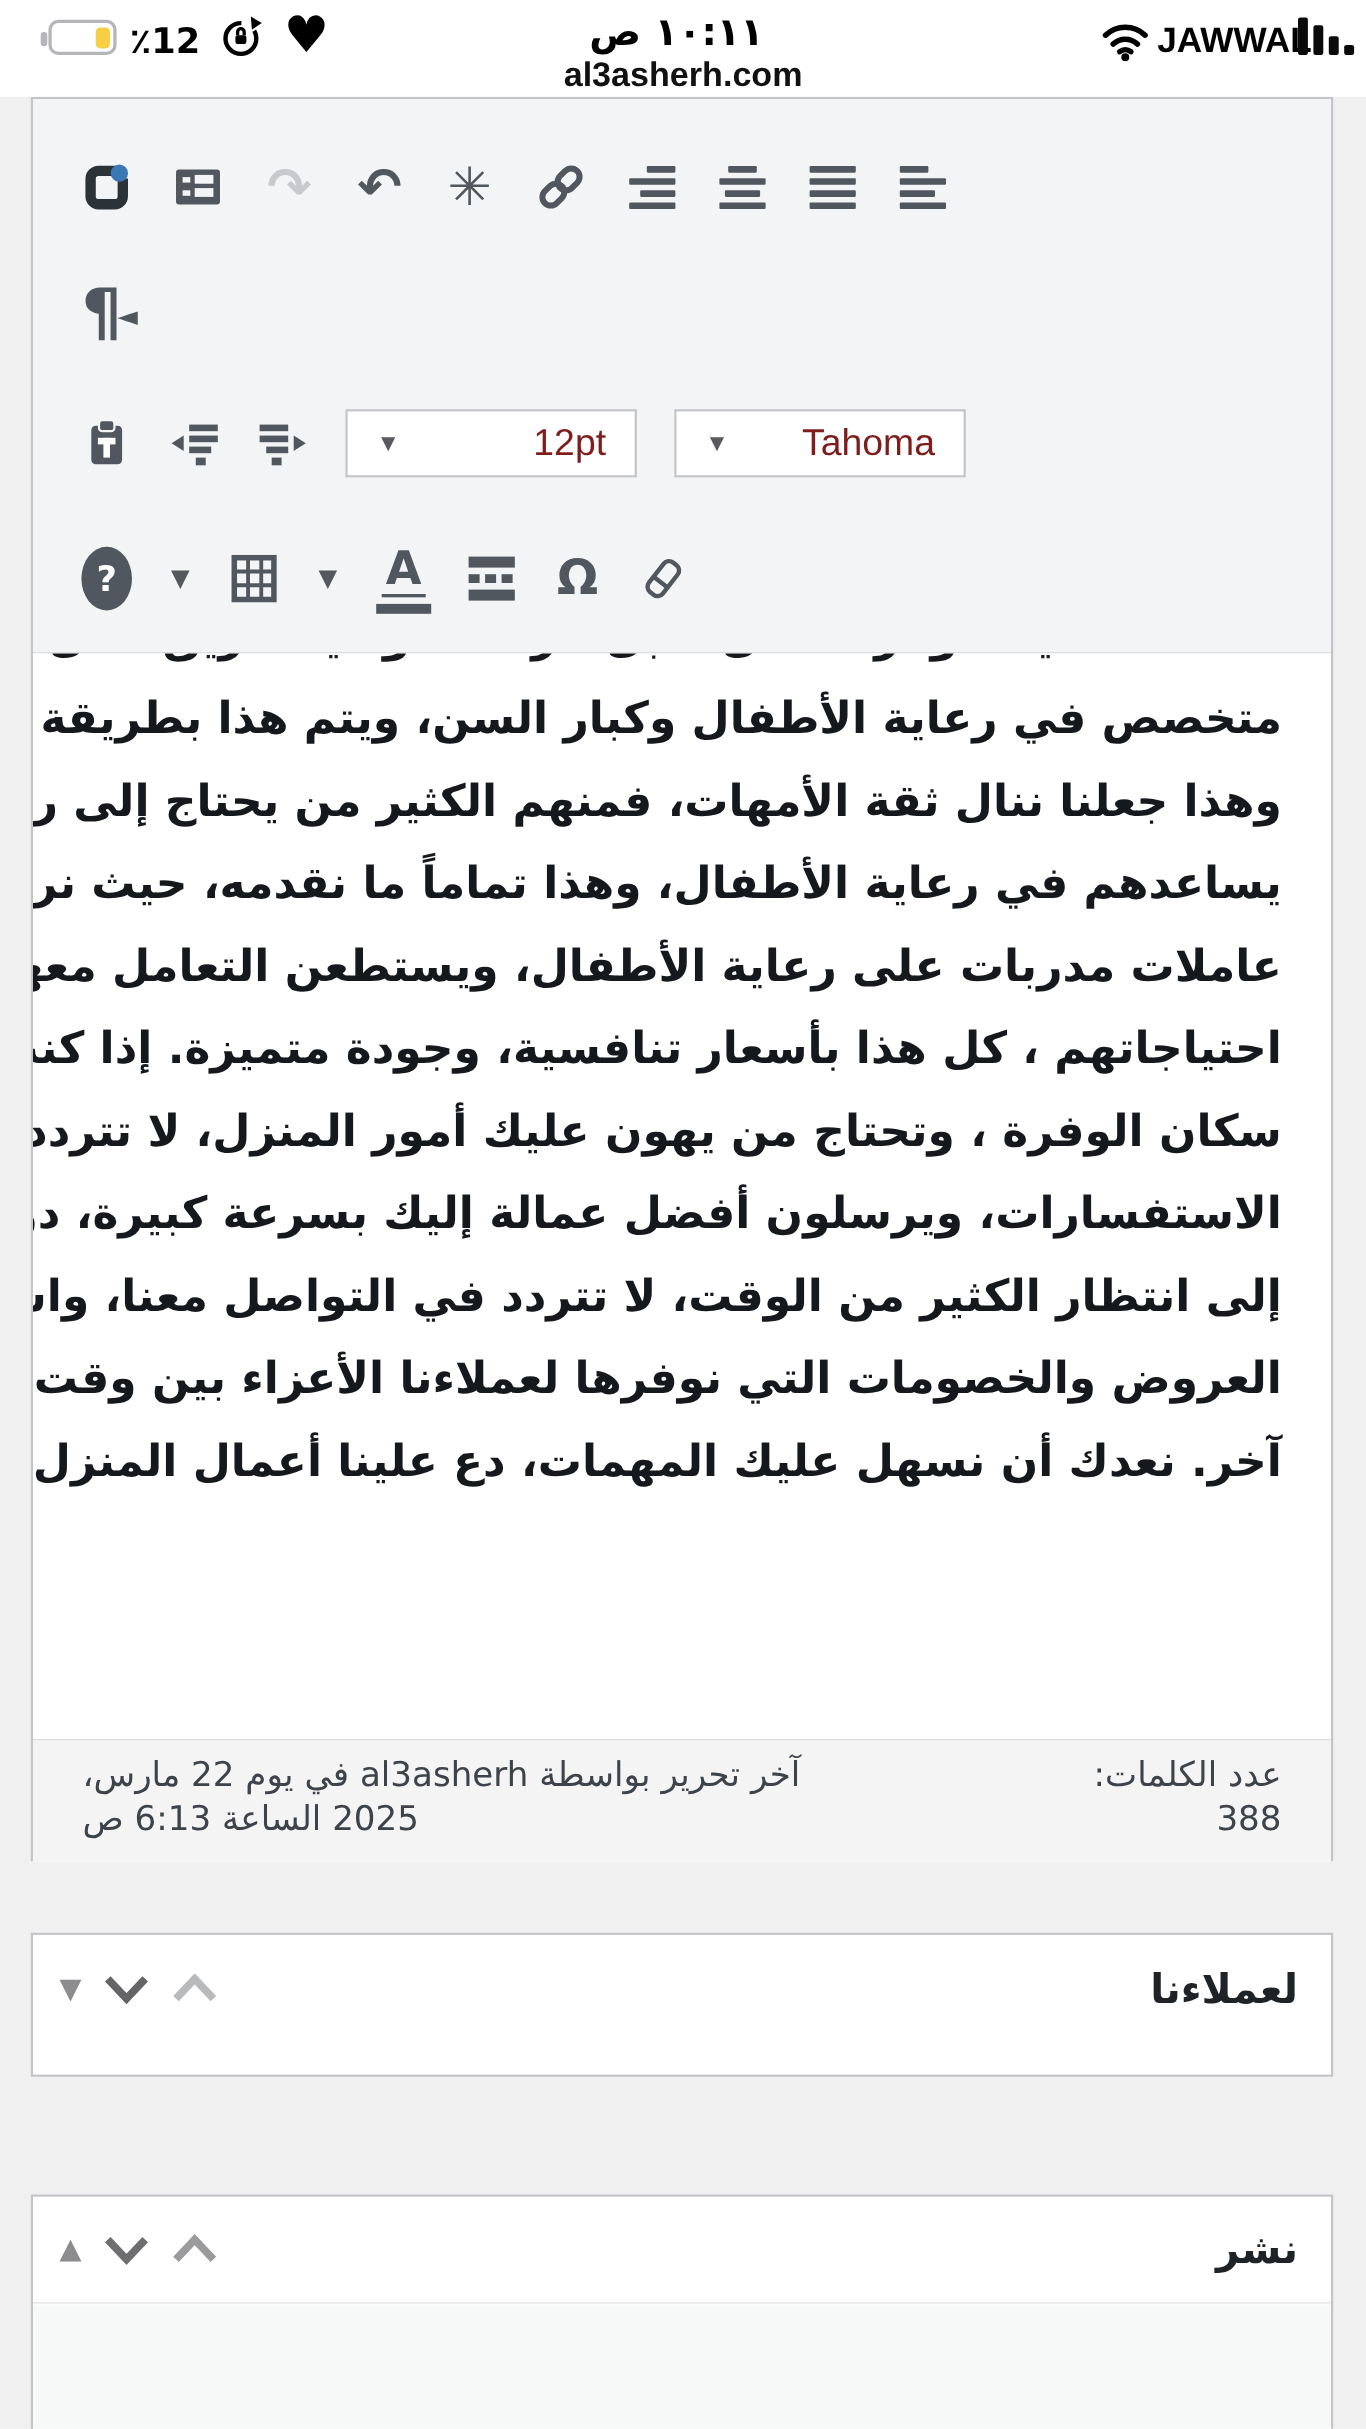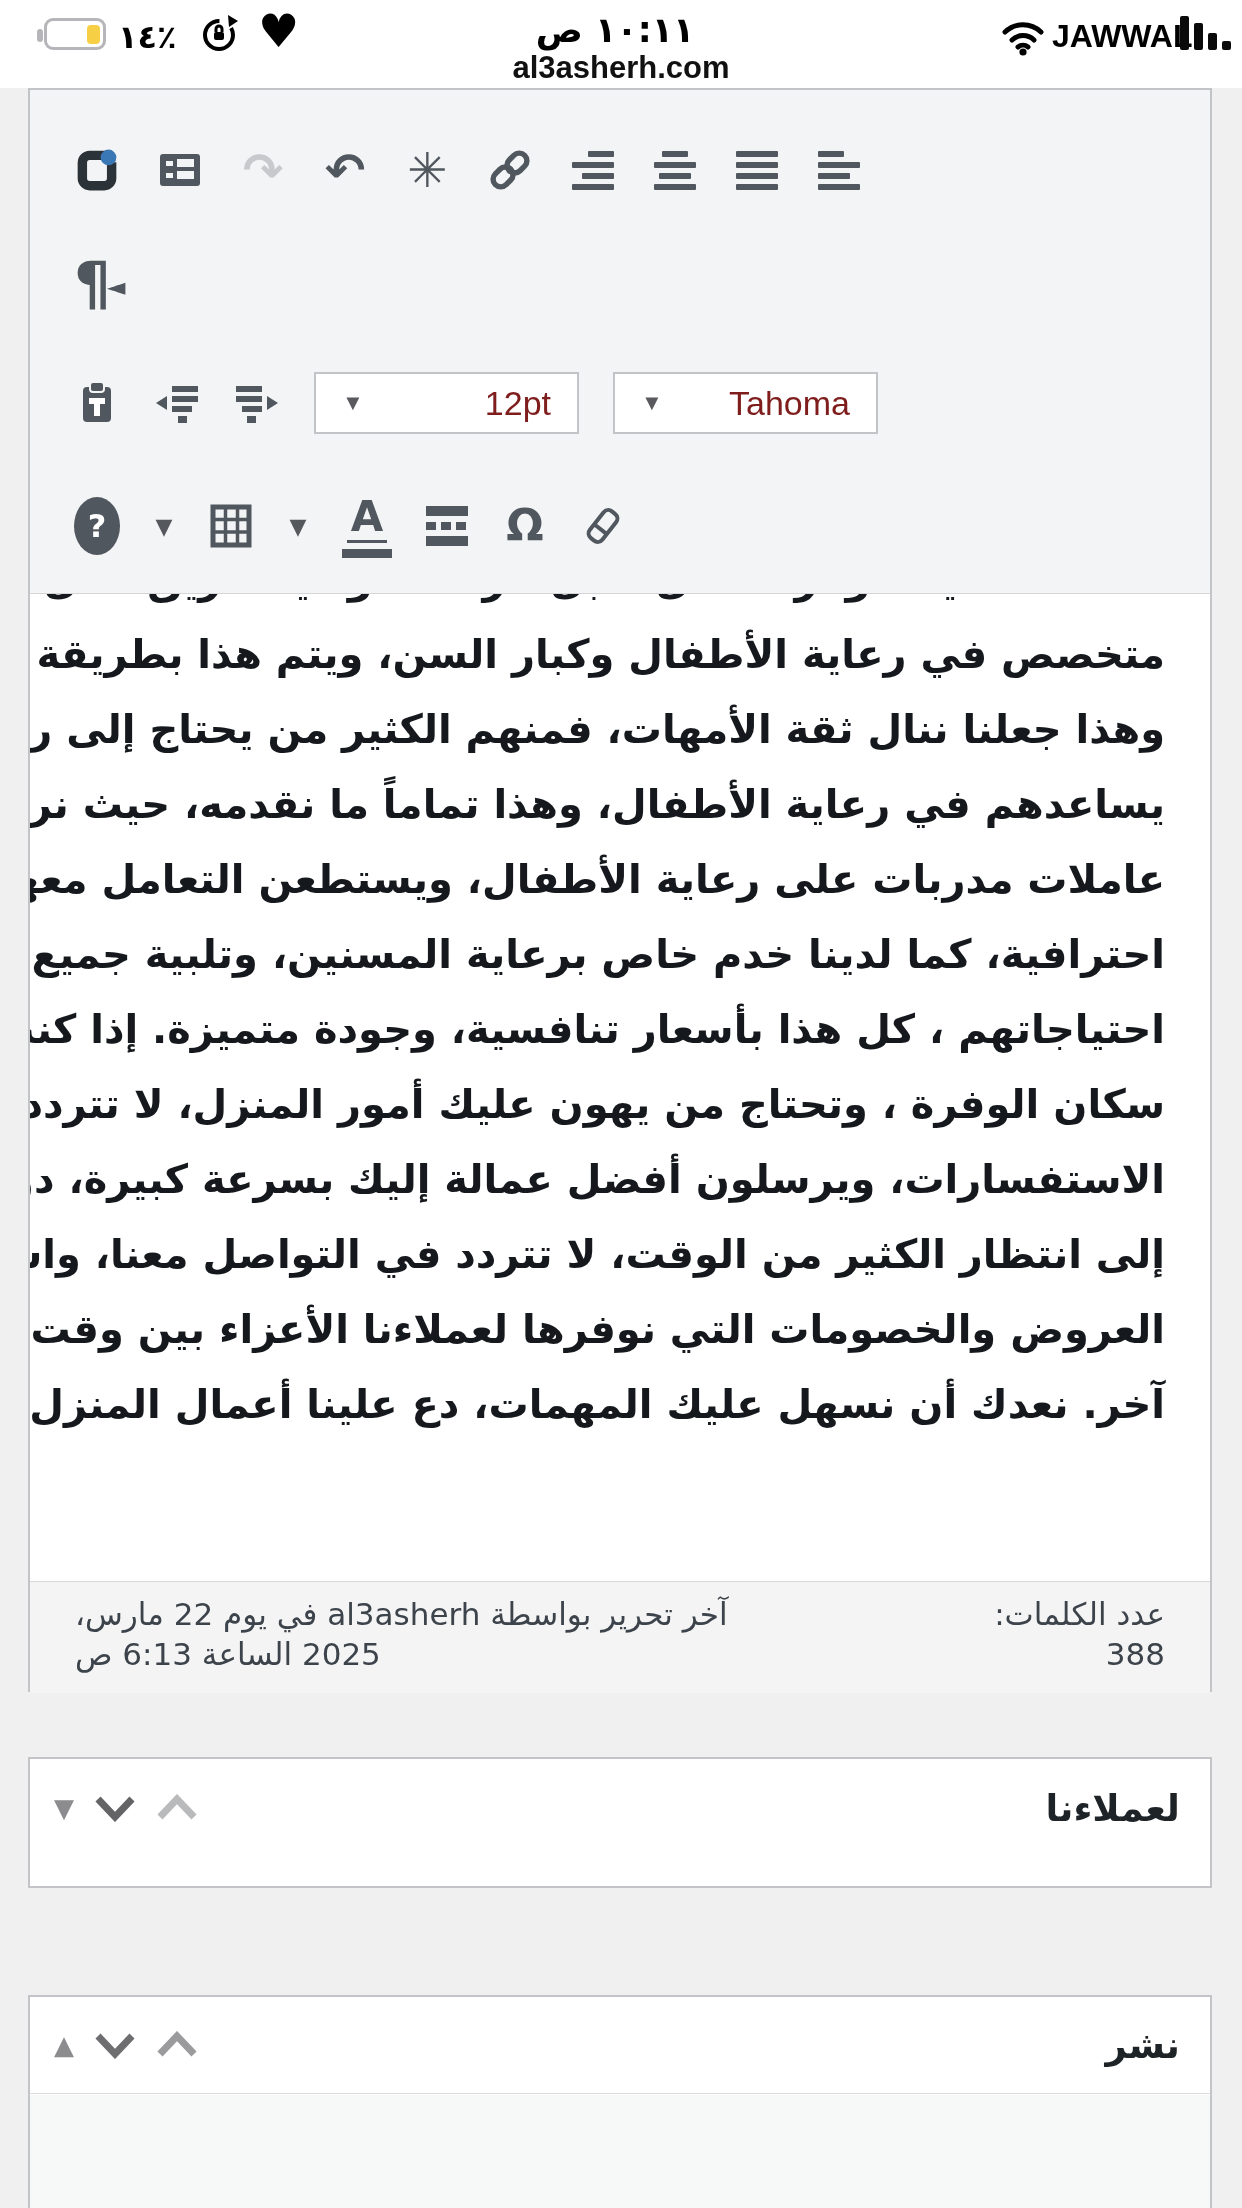--- a/index.html
+++ b/index.html
@@ -103,21 +103,21 @@
   svg { display:block; }
 </style>
 </head>
 <body>
 
 <div class="statusbar">
   <div class="battery">
     <span class="nub"></span>
       <span class="fill" style="background:#f7cf45;"></span>
   </div>
-  <div class="sb-pct">٪١٤</div>
+  <div class="sb-pct">٪12</div>
   <div class="rotlock">
     <svg width="42" height="42" viewBox="0 0 42 42">
       <circle cx="21" cy="23" r="14" fill="none" stroke="#000" stroke-width="4" stroke-dasharray="66 14"></circle>
       <polygon points="30,3 40,9 31,15" fill="#000"></polygon>
       <rect x="16" y="20" width="10" height="8" rx="2" fill="#000"></rect>
       <path d="M18 20 v-3 a3 3 0 0 1 6 0 v3" fill="none" stroke="#000" stroke-width="3"></path>
     </svg>
   </div>
   <div class="sb-heart">♥</div>
   <div class="sb-time">١٠:١١ ص</div>
@@ -291,21 +291,20 @@
       </div>
     </div>
   </div>
 
   <div class="content">
     <div class="line clipped">الشاقة ، حيث نوفر لك كل سبل الراحة ، ولدينا فريق عمل مميز</div>
     <div class="line">متخصص في رعاية الأطفال وكبار السن، ويتم هذا بطريقة احترافية،</div>
     <div class="line">وهذا جعلنا ننال ثقة الأمهات، فمنهم الكثير من يحتاج إلى راحة ومن</div>
     <div class="line">يساعدهم في رعاية الأطفال، وهذا تماماً ما نقدمه، حيث نرسل</div>
     <div class="line">عاملات مدربات على رعاية الأطفال، ويستطعن التعامل معهم بصورة</div>
-    <div class="line">احترافية، كما لدينا خدم خاص برعاية المسنين، وتلبية جميع</div>
     <div class="line">احتياجاتهم ، كل هذا بأسعار تنافسية، وجودة متميزة. إذا كنت من</div>
     <div class="line">سكان الوفرة ، وتحتاج من يهون عليك أمور المنزل، لا تتردد وتواصل</div>
     <div class="line">الاستفسارات، ويرسلون أفضل عمالة إليك بسرعة كبيرة، دون الحاجة</div>
     <div class="line">إلى انتظار الكثير من الوقت، لا تتردد في التواصل معنا، واسأل على</div>
     <div class="line">العروض والخصومات التي نوفرها لعملاءنا الأعزاء بين وقت ووقت</div>
     <div class="line">آخر. نعدك أن نسهل عليك المهمات، دع علينا أعمال المنزل الشاقة،</div>
   </div>
 
   <div class="metabar">
     <div class="wordcount">

